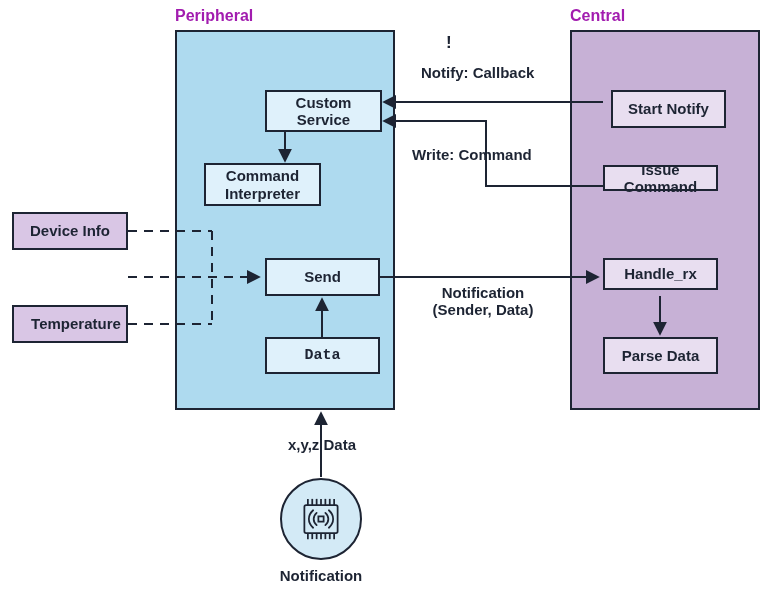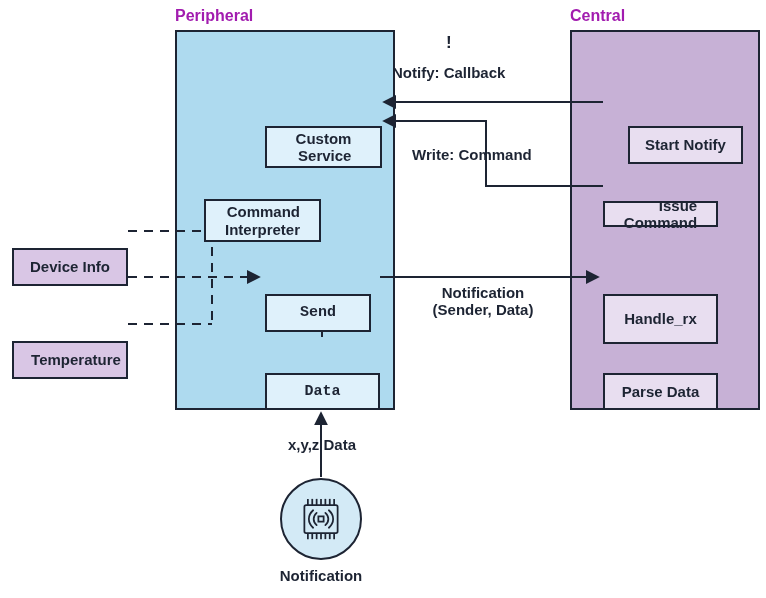--- a/index.html
+++ b/index.html
@@ -11,22 +11,22 @@
     --circle-fill:#d3eaf6;
     --ink:#1d2433;
     --bg:#ffffff;
   }
   html,body{margin:0;padding:0;background:var(--bg);}
   body{font-family:"Liberation Sans",sans-serif;}
   .canvas{position:relative;width:766px;height:598px;background:var(--bg);overflow:hidden;}
   .group{position:absolute;border:2px solid var(--ink);box-sizing:border-box;z-index:1;}
   .wires{position:absolute;left:0;top:0;z-index:2;}
   .node{position:absolute;border:2px solid var(--ink);box-sizing:border-box;z-index:3;
-        display:flex;align-items:center;justify-content:center;text-align:right;
-        font-weight:700;font-size:15px;line-height:1.15;color:var(--ink);white-space:pre-line;margin-top:36px;}
+        display:flex;align-items:center;justify-content:center;text-align:center;
+        font-weight:700;font-size:15px;line-height:1.15;color:var(--ink);white-space:pre-line;}
   .blue{background:var(--inner-blue);}
   .purple{background:var(--inner-purple);}
   .source{background:var(--source-fill);}
   .title{position:absolute;z-index:4;font-weight:700;font-size:16px;color:#a21caf;white-space:nowrap;}
   .lbl{position:absolute;z-index:4;font-weight:700;font-size:15px;color:var(--ink);white-space:pre-line;}
   .center-text{text-align:center;}
   .sensor-circle{position:absolute;z-index:3;border:2px solid var(--ink);border-radius:50%;
         background:var(--circle-fill);display:flex;align-items:center;justify-content:center;box-sizing:border-box;}
 </style>
 </head>
@@ -64,34 +64,34 @@
     <line x1="128" y1="277" x2="258" y2="277" stroke="#1d2433" stroke-width="2" stroke-dasharray="9 7" marker-end="url(#arr)"></line>
   </svg>
 
   <div class="title" style="left:175px;top:7px;">Peripheral</div>
   <div class="title" style="left:570px;top:7px;">Central</div>
 
   <div class="node blue" style="left:265px;top:90px;width:117px;height:42px;">Custom
 Service</div>
   <div class="node blue" style="left:204px;top:163px;width:117px;height:43px;">Command
 Interpreter</div>
-  <div class="node blue" style="left:265px;top:258px;width:106px;height:38px;font-family:Liberation Mono, monospace;">Send</div>
+  <div class="node blue" style="left:265px;top:258px;width:115px;height:38px;">Send</div>
   <div class="node blue" style="left:265px;top:337px;width:115px;height:37px;font-family:Liberation Mono, monospace;">Data</div>
 
-  <div class="node purple" style="left:628px;top:90px;width:115px;height:38px;">Start Notify</div>
+  <div class="node purple" style="left:611px;top:90px;width:115px;height:38px;">Start Notify</div>
   <div class="node purple" style="left:603px;top:165px;width:115px;height:26px;">Issue
 Command</div>
-  <div class="node purple" style="left:603px;top:258px;width:115px;height:50px;">Handle_rx</div>
+  <div class="node purple" style="left:603px;top:258px;width:115px;height:32px;">Handle_rx</div>
   <div class="node purple" style="left:603px;top:337px;width:115px;height:37px;">Parse Data</div>
 
   <div class="node source" style="left:12px;top:212px;width:116px;height:38px;">Device Info</div>
   <div class="node source" style="left:12px;top:305px;width:116px;height:38px;padding-left:12px;">Temperature</div>
 
   <div class="lbl" style="left:446px;top:33px;font-size:17px;">!</div>
-  <div class="lbl" style="left:392px;top:64px;">Notify: Callback</div>
+  <div class="lbl" style="left:421px;top:64px;">Notify: Callback</div>
   <div class="lbl" style="left:412px;top:146px;">Write: Command</div>
   <div class="lbl center-text" style="left:403px;top:284px;width:160px;">Notification
 (Sender, Data)</div>
   <div class="lbl center-text" style="left:252px;top:436px;width:140px;">x,y,z Data</div>
   <div class="lbl center-text" style="left:231px;top:567px;width:180px;">Notification</div>
 
   <div class="sensor-circle" style="left:280px;top:478px;width:82px;height:82px;">
     <svg width="56" height="56" viewBox="0 0 64 64">
 
       <g stroke="#1d2433" stroke-width="2">

